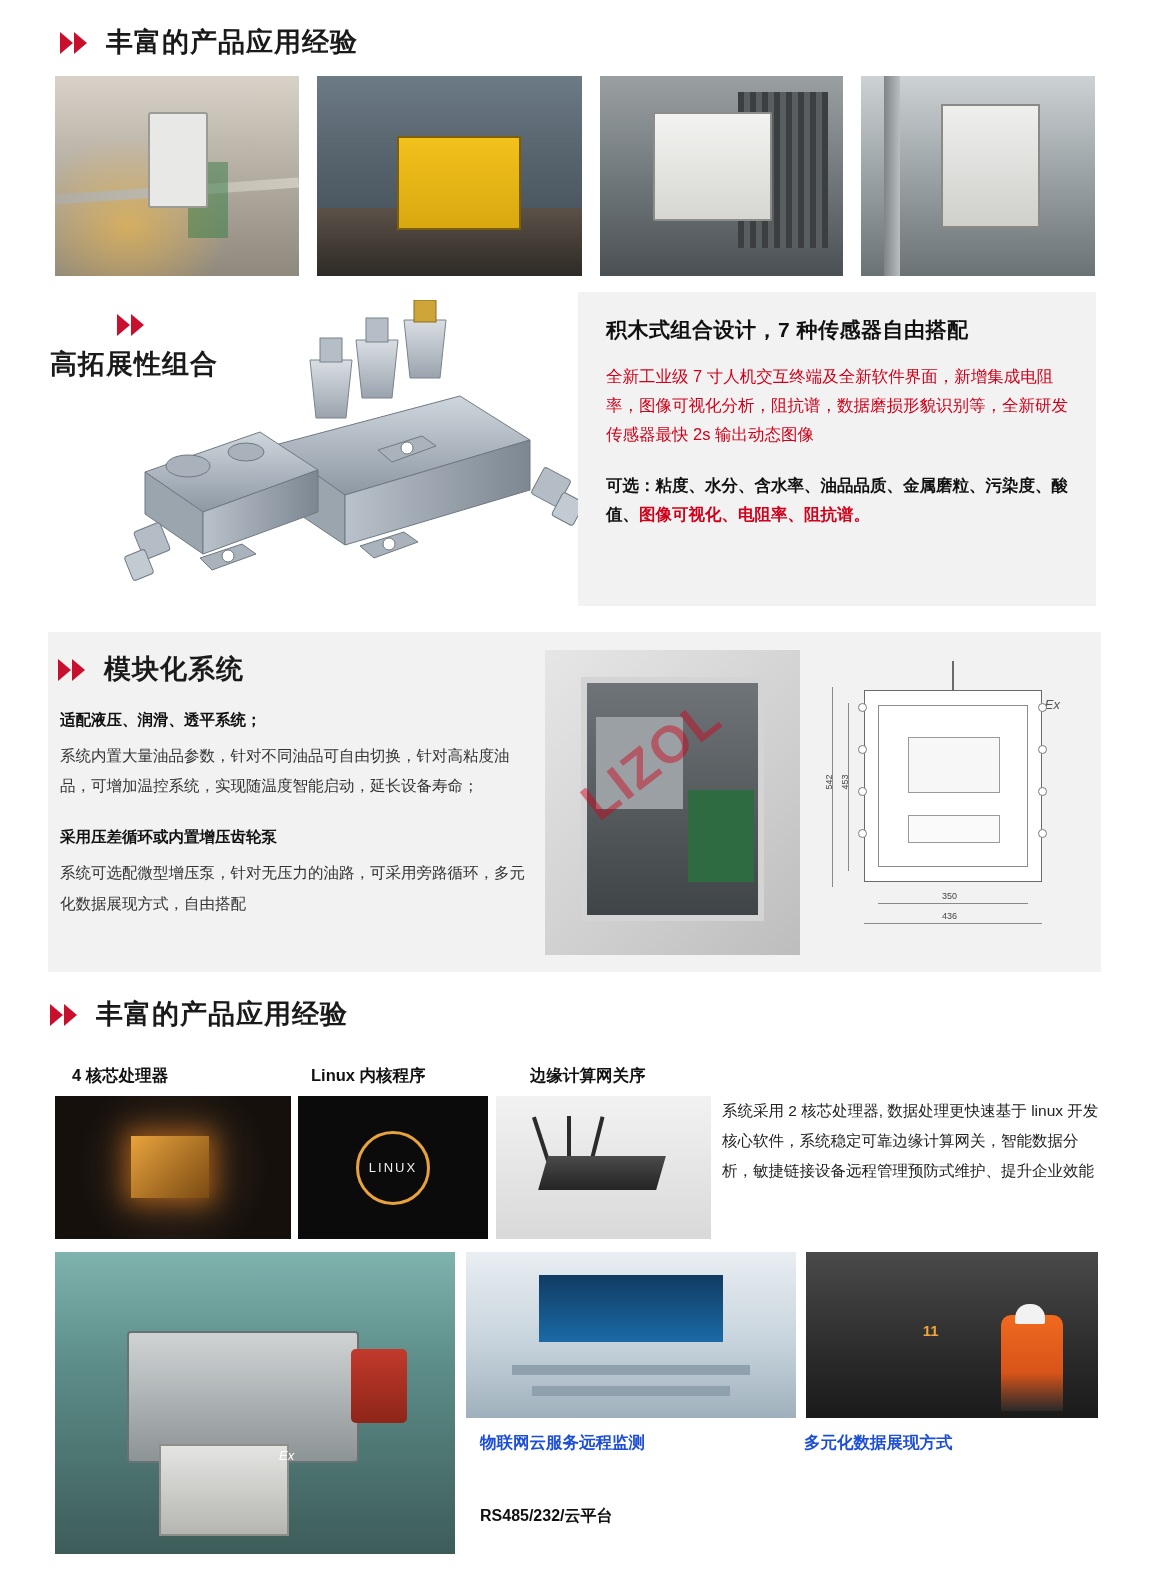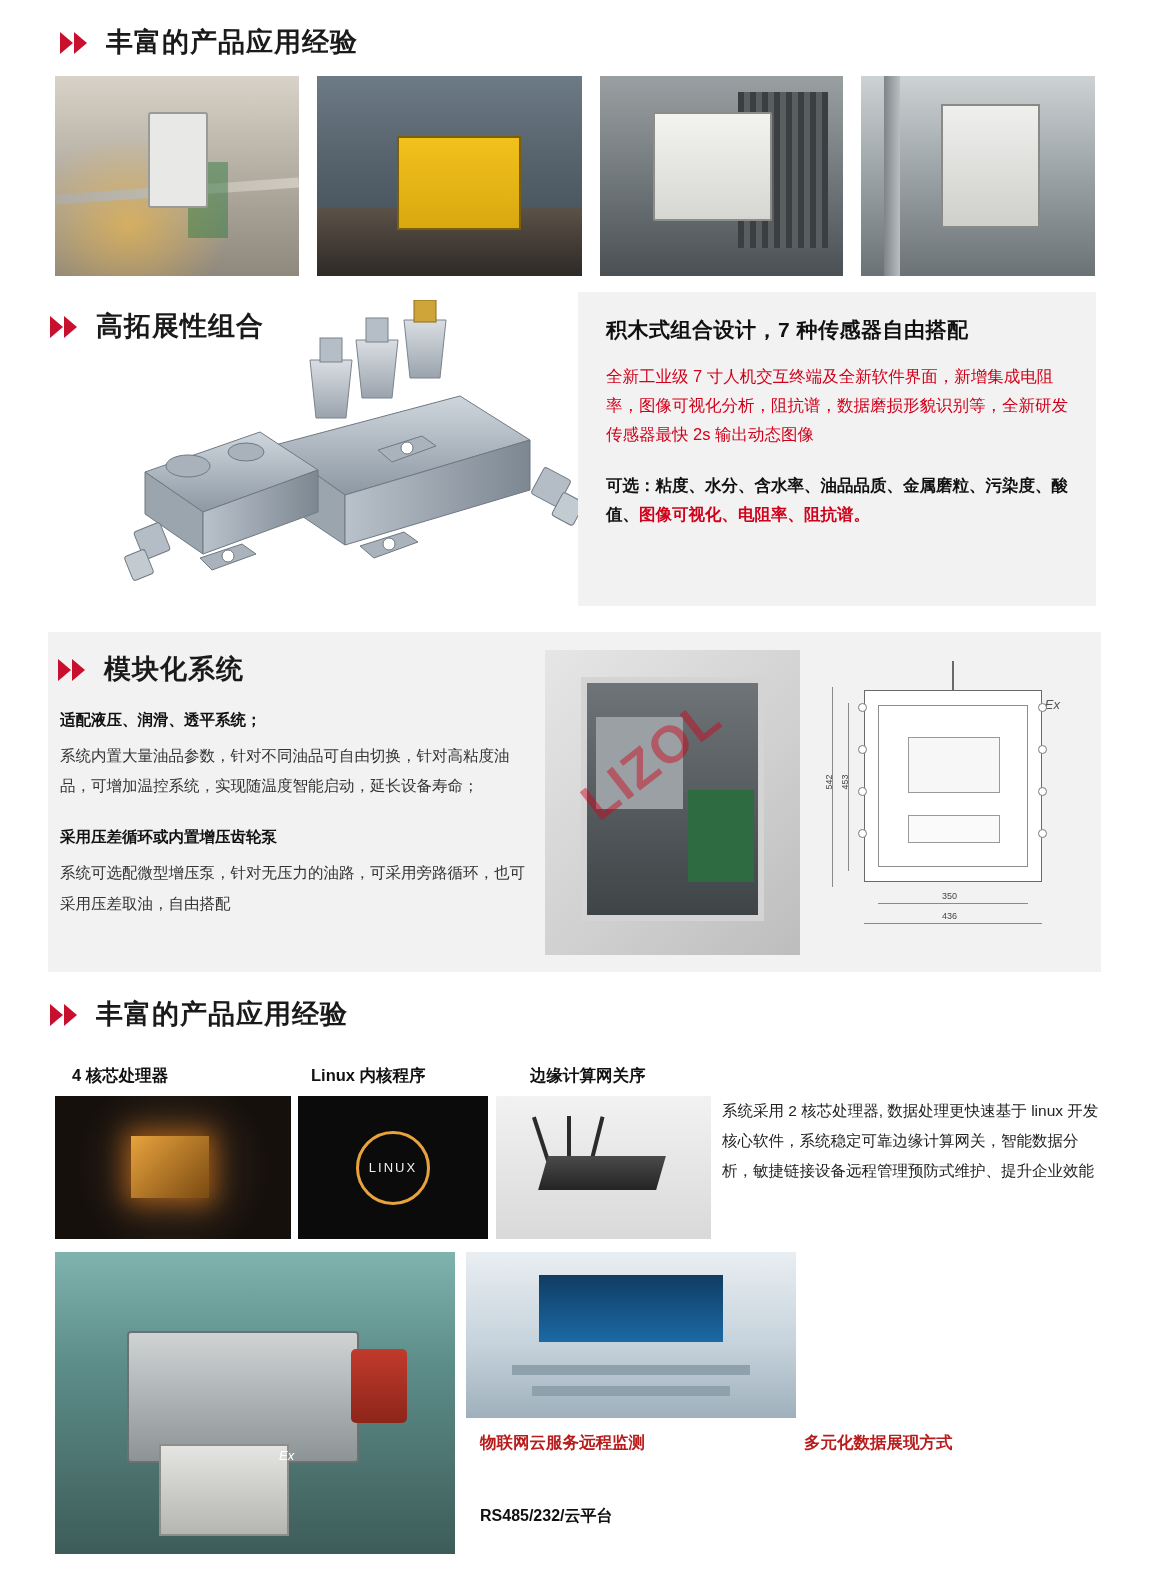--- a/index.html
+++ b/index.html
@@ -101,21 +101,21 @@
     content:""; position:absolute; left:34%; top:14%; width:95px; height:120px;
     background: linear-gradient(180deg,#efefee,#cfcfcb);
     border:2px solid #8a8a85;
   }
   .ph4::before {
     content:""; position:absolute; left:10%; top:0; width:16px; height:100%;
     background: linear-gradient(90deg,#7e8487,#b9bfc1);
   }
 
   
-  #sec2-head { position: absolute; left: 50px; top: 312px; }
+  #sec2-head { position: absolute; left: 50px; top: 312px; flex-direction: column; }
   #render-box {
     position: absolute; left: 60px; top: 300px; width: 520px; height: 300px;
   }
   #spec-panel {
     position: absolute; left: 578px; top: 292px; width: 518px; height: 314px;
     background: #f2f2f2;
     padding: 24px 26px 0 28px;
   }
   #spec-title {
     font-size: 21px; font-weight: bold; color: #111; letter-spacing: .5px;
@@ -290,21 +290,21 @@
     border-radius: 10px 10px 2px 2px;
   }
   .minimg .helmet {
     position:absolute; right:18%; bottom:94px; width:30px; height:20px;
     background:#f2f2f2; border-radius: 14px 14px 2px 2px;
   }
   .minimg .tag {
     position:absolute; left:40%; top:42%; color:#f0a53a; font-size:15px; font-weight:bold;
   }
 
-  .cap { position: absolute; font-size: 16.5px; font-weight: bold; color:#b91c1c; }
+  .cap { position: absolute; font-size: 16.5px; font-weight: bold; color:#1d4ed8; }
   #cap-iot { left: 480px; top: 1432px; }
   #cap-data { left: 804px; top: 1432px; }
 
   #rs-title { position: absolute; left: 480px; top: 1482px; font-size: 16px; font-weight: bold; color:#111;margin-top:24px; }
   #rs-text { position: absolute; left: 480px; top: 1514px; width: 620px; font-size: 15.5px; color:#222; line-height:1.7; }
 </style>
 </head>
 <body>
 
 <div class="page">
@@ -395,21 +395,21 @@
   <div class="sec-head" id="sec3-head">
     <span class="chev"></span>
     <span class="sec-title">模块化系统</span>
   </div>
 
   <div id="sec3-body">
     <div class="b-title">适配液压、润滑、透平系统；</div>
     <div class="b-text">系统内置大量油品参数，针对不同油品可自由切换，针对高粘度油品，可增加温控系统，实现随温度智能启动，延长设备寿命；</div>
     <div class="gap"></div>
     <div class="b-title">采用压差循环或内置增压齿轮泵</div>
-    <div class="b-text">系统可选配微型增压泵，针对无压力的油路，可采用旁路循环，也可采用压差取油，自由搭配</div>
+    <div class="b-text">系统可选配微型增压泵，针对无压力的油路，可采用旁路循环，多元化数据展现方式，自由搭配</div>
   </div>
 
   <div id="sec3-photo">
     <div class="openbox">
       <div class="inner"></div>
       <div class="part1"></div>
       <div class="part2"></div>
       <div class="wm">LIZOL</div>
     </div>
   </div>
@@ -485,19 +485,26 @@
   </div>
 
   <div class="photo" id="ph-control">
     <div class="ctrlimg">
       <div class="wall"></div>
       <div class="desk1"></div>
       <div class="desk2"></div>
     </div>
   </div>
 
+  <div class="photo" id="ph-mining">
+    <div class="minimg">
+      <div class="tag">11</div>
+      <div class="worker"></div>
+      <div class="helmet"></div>
+    </div>
+  </div>
 
   <div class="cap" id="cap-iot">物联网云服务远程监测</div>
   <div class="cap" id="cap-data">多元化数据展现方式</div>
 
   <div id="rs-title">RS485/232/云平台</div>
 
 </div>
 
 </body></html>

